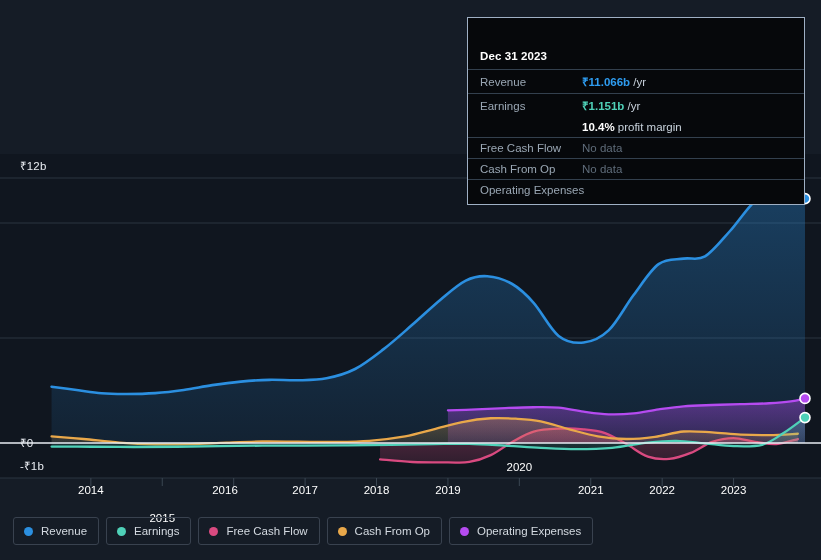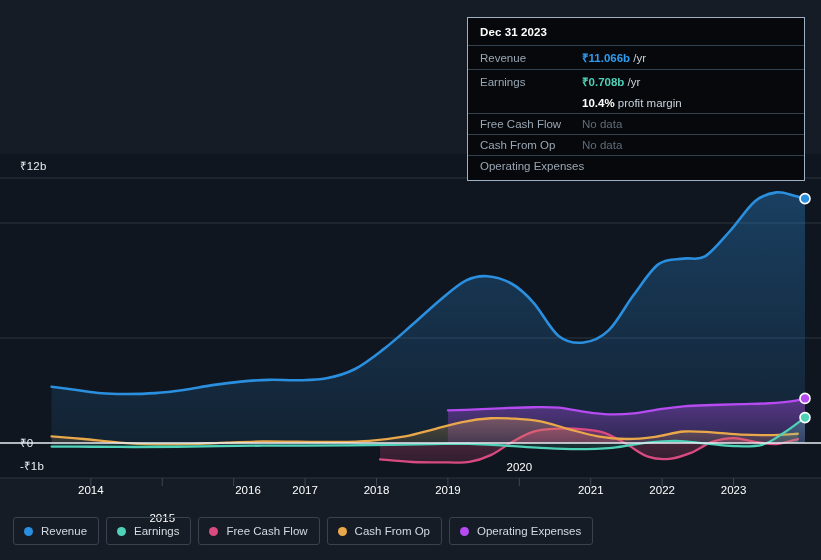--- a/index.html
+++ b/index.html
@@ -27,21 +27,21 @@
   }
 
   
   #tooltip {
     position: absolute; left: 467px; top: 17px; width: 338px;
     background: #06080b; border: 1px solid #9fb0c4;
     padding: 7px 0 4px 0; z-index: 40;
   }
   #tooltip .tt-date {
     color: #ffffff; font-size: 11.5px; font-weight: bold;
-    padding: 1px 12px 7px 12px; letter-spacing: .1px;
+    padding: 1px 12px 7px 12px; letter-spacing: .1px; margin-top: 24px;
   }
   .tt-row {
     display: flex; align-items: center; justify-content: space-between;
     padding: 4px 12px 4px 12px; border-top: 1px solid #33404e;
     font-size: 11.5px; min-height: 17px;
   }
   .tt-row.no-border { border-top: none; }
   .tt-key { color: #9aa7b4; white-space: nowrap; }
   .tt-val { white-space: nowrap; text-align: left; flex: 0 0 210px; }
   .tt-val .amt { font-weight: bold; }
@@ -147,40 +147,40 @@
         </g>
       </svg>
   </div>
 
   <div id="axis-labels">
       <div class="y-label" style="left: 20px; top: 158px;">₹12b</div>
       <div class="y-label" style="left: 20px; top: 435px;">₹0</div>
       <div class="y-label" style="left: 20px; top: 458px;">-₹1b</div>
       <div class="x-label" style="left: 90.8491px; top: 484px;">2014</div>
       <div class="x-label" style="left: 162.264px; top: 484px; margin-top: 28px;">2015</div>
-      <div class="x-label" style="left: 248px; top: 484px;">2016</div>
+      <div class="x-label" style="left: 225px; top: 484px;">2016</div>
       <div class="x-label" style="left: 305.094px; top: 484px;">2017</div>
       <div class="x-label" style="left: 376.509px; top: 484px;">2018</div>
       <div class="x-label" style="left: 447.925px; top: 484px;">2019</div>
       <div class="x-label" style="left: 519.34px; top: 461px;">2020</div>
       <div class="x-label" style="left: 590.755px; top: 484px;">2021</div>
       <div class="x-label" style="left: 662.17px; top: 484px;">2022</div>
       <div class="x-label" style="left: 733.585px; top: 484px;">2023</div>
     </div>
 
   <div id="tooltip">
     <div class="tt-date">Dec 31 2023</div>
     <div id="tt-rows">
         <div class="tt-row">
           <span class="tt-key">Revenue</span>
           <span class="tt-val"><span class="amt c-rev">₹11.066b</span><span class="unit"> /yr</span></span>
         </div>
         <div class="tt-row">
           <span class="tt-key">Earnings</span>
-          <span class="tt-val"><span class="amt c-earn">₹0.708b</span><span class="unit"> /yr</span></span>
+          <span class="tt-val"><span class="amt c-earn">₹1.151b</span><span class="unit"> /yr</span></span>
         </div>
         <div class="tt-row no-border">
           <span class="tt-key"></span>
           <span class="tt-val"><span class="amt c-white">10.4%</span><span class="unit"> profit margin</span></span>
         </div>
         <div class="tt-row">
           <span class="tt-key">Free Cash Flow</span>
           <span class="tt-val"><span class="tt-nodata">No data</span></span>
         </div>
         <div class="tt-row">

